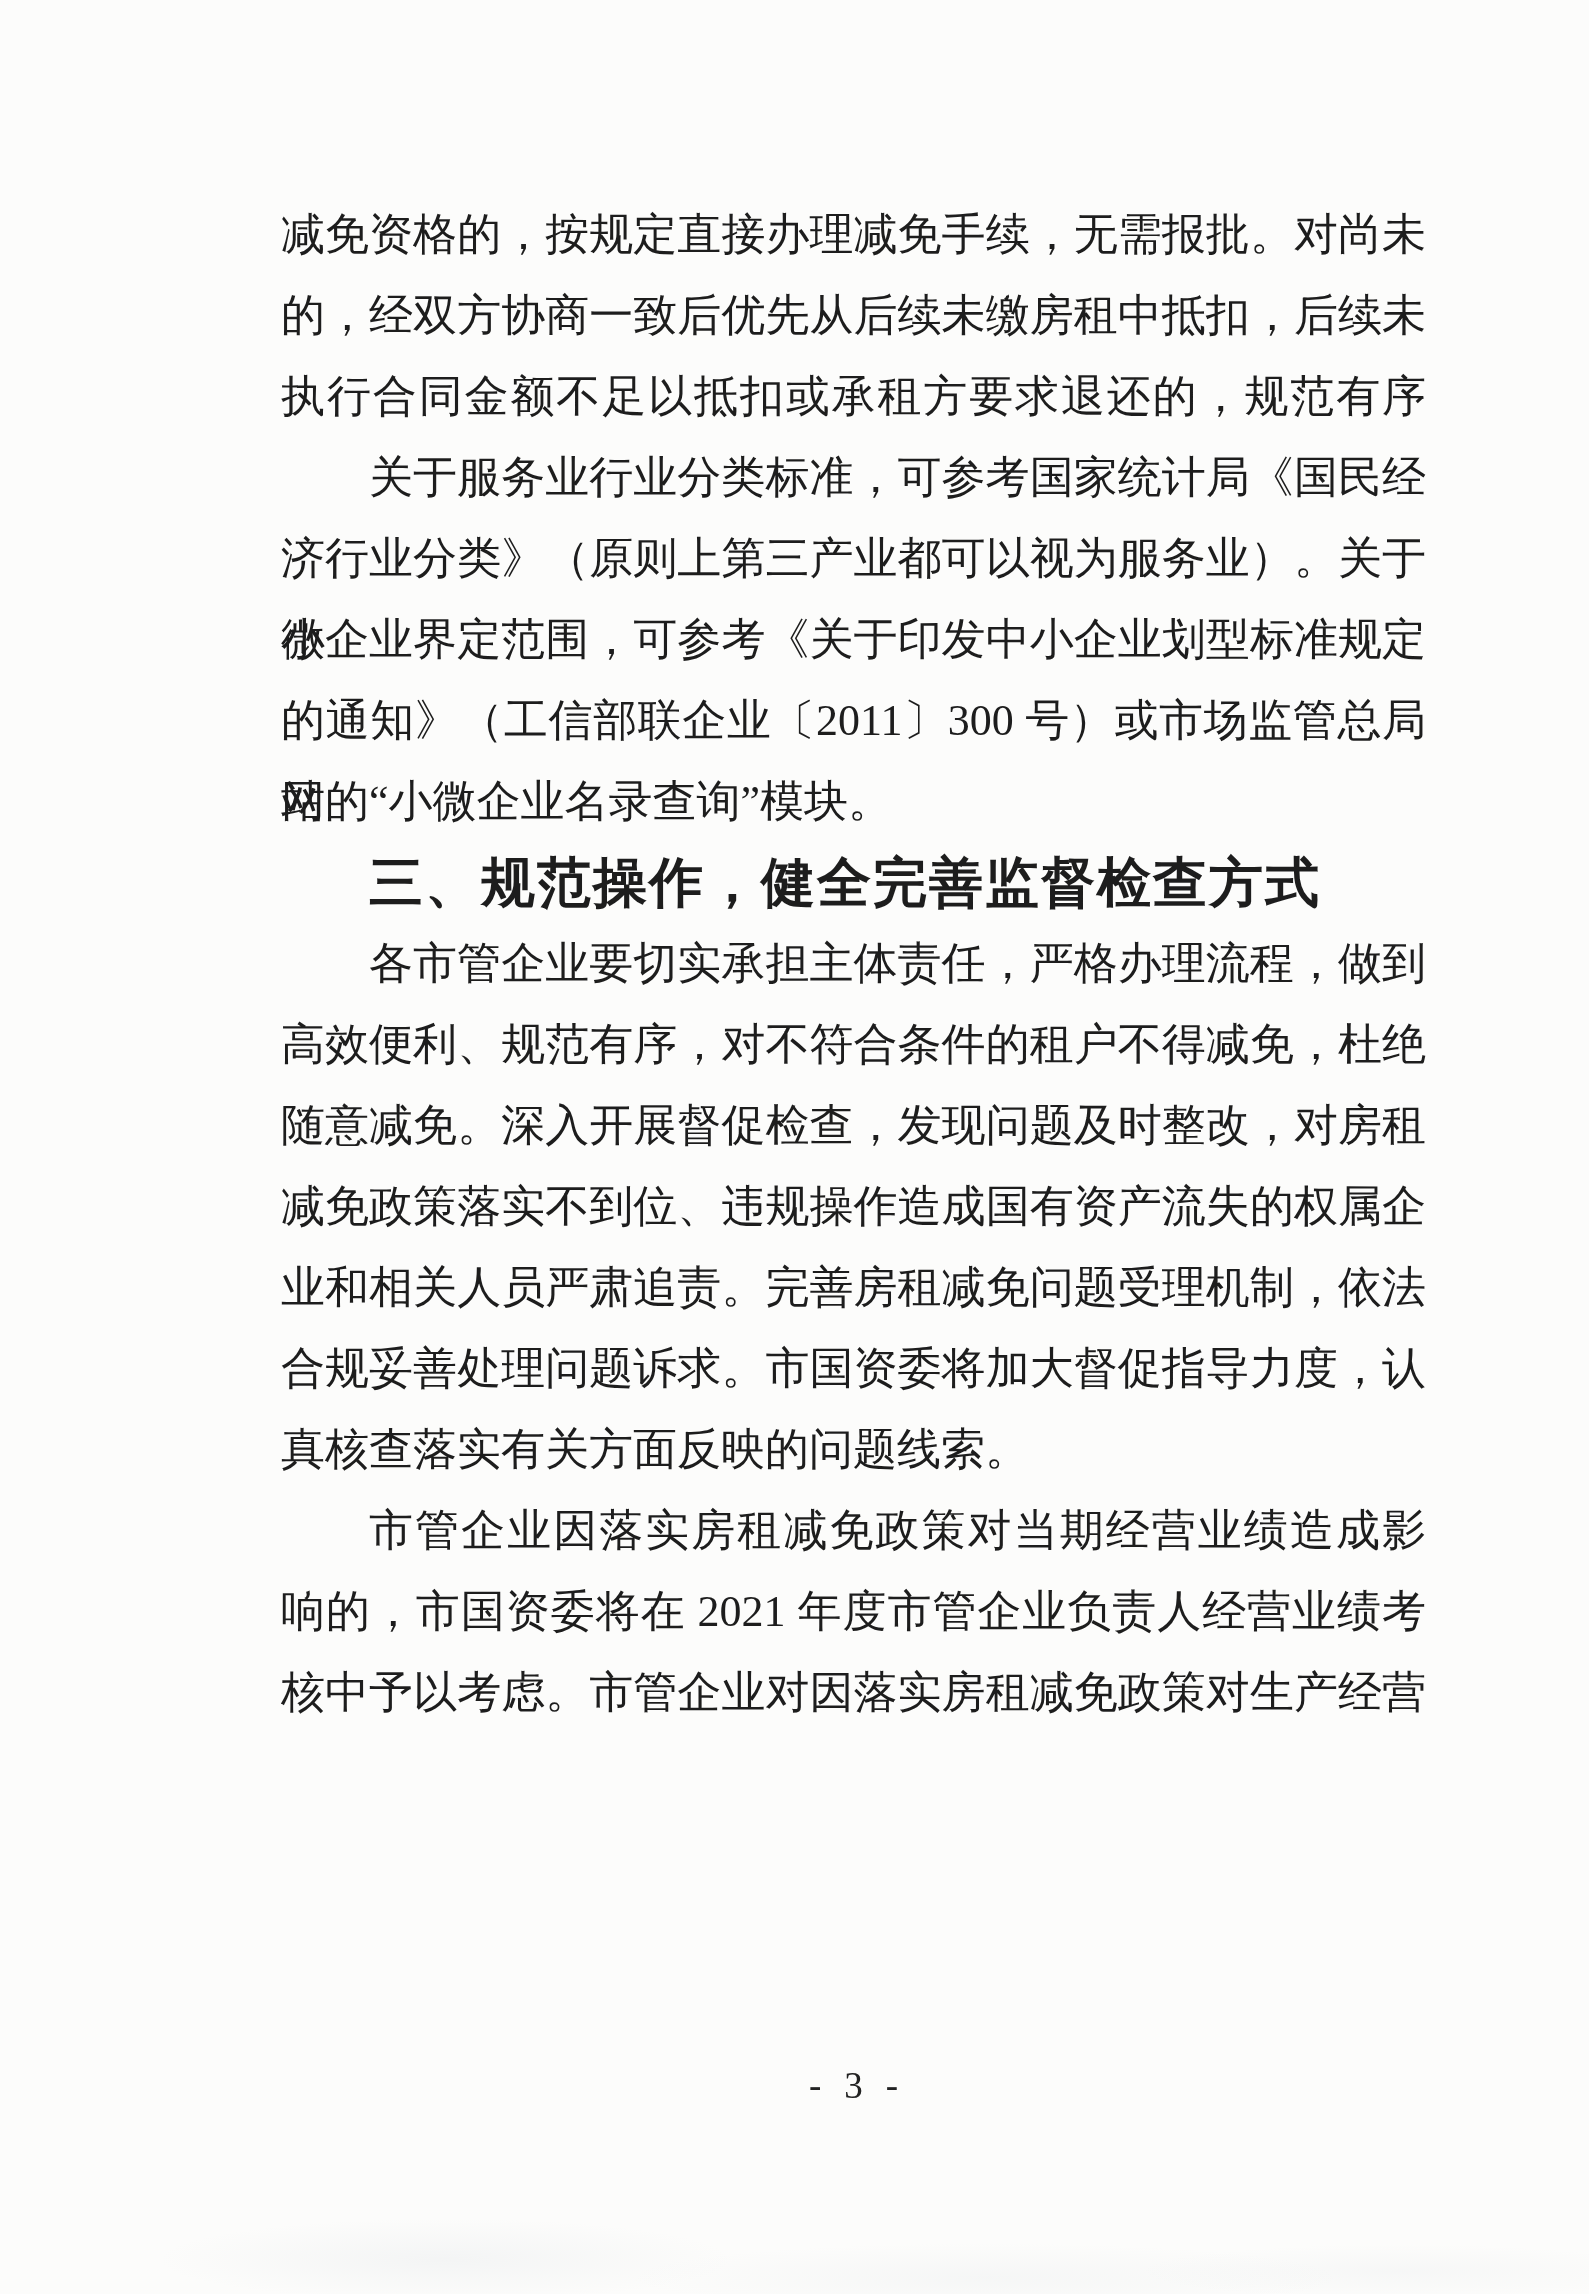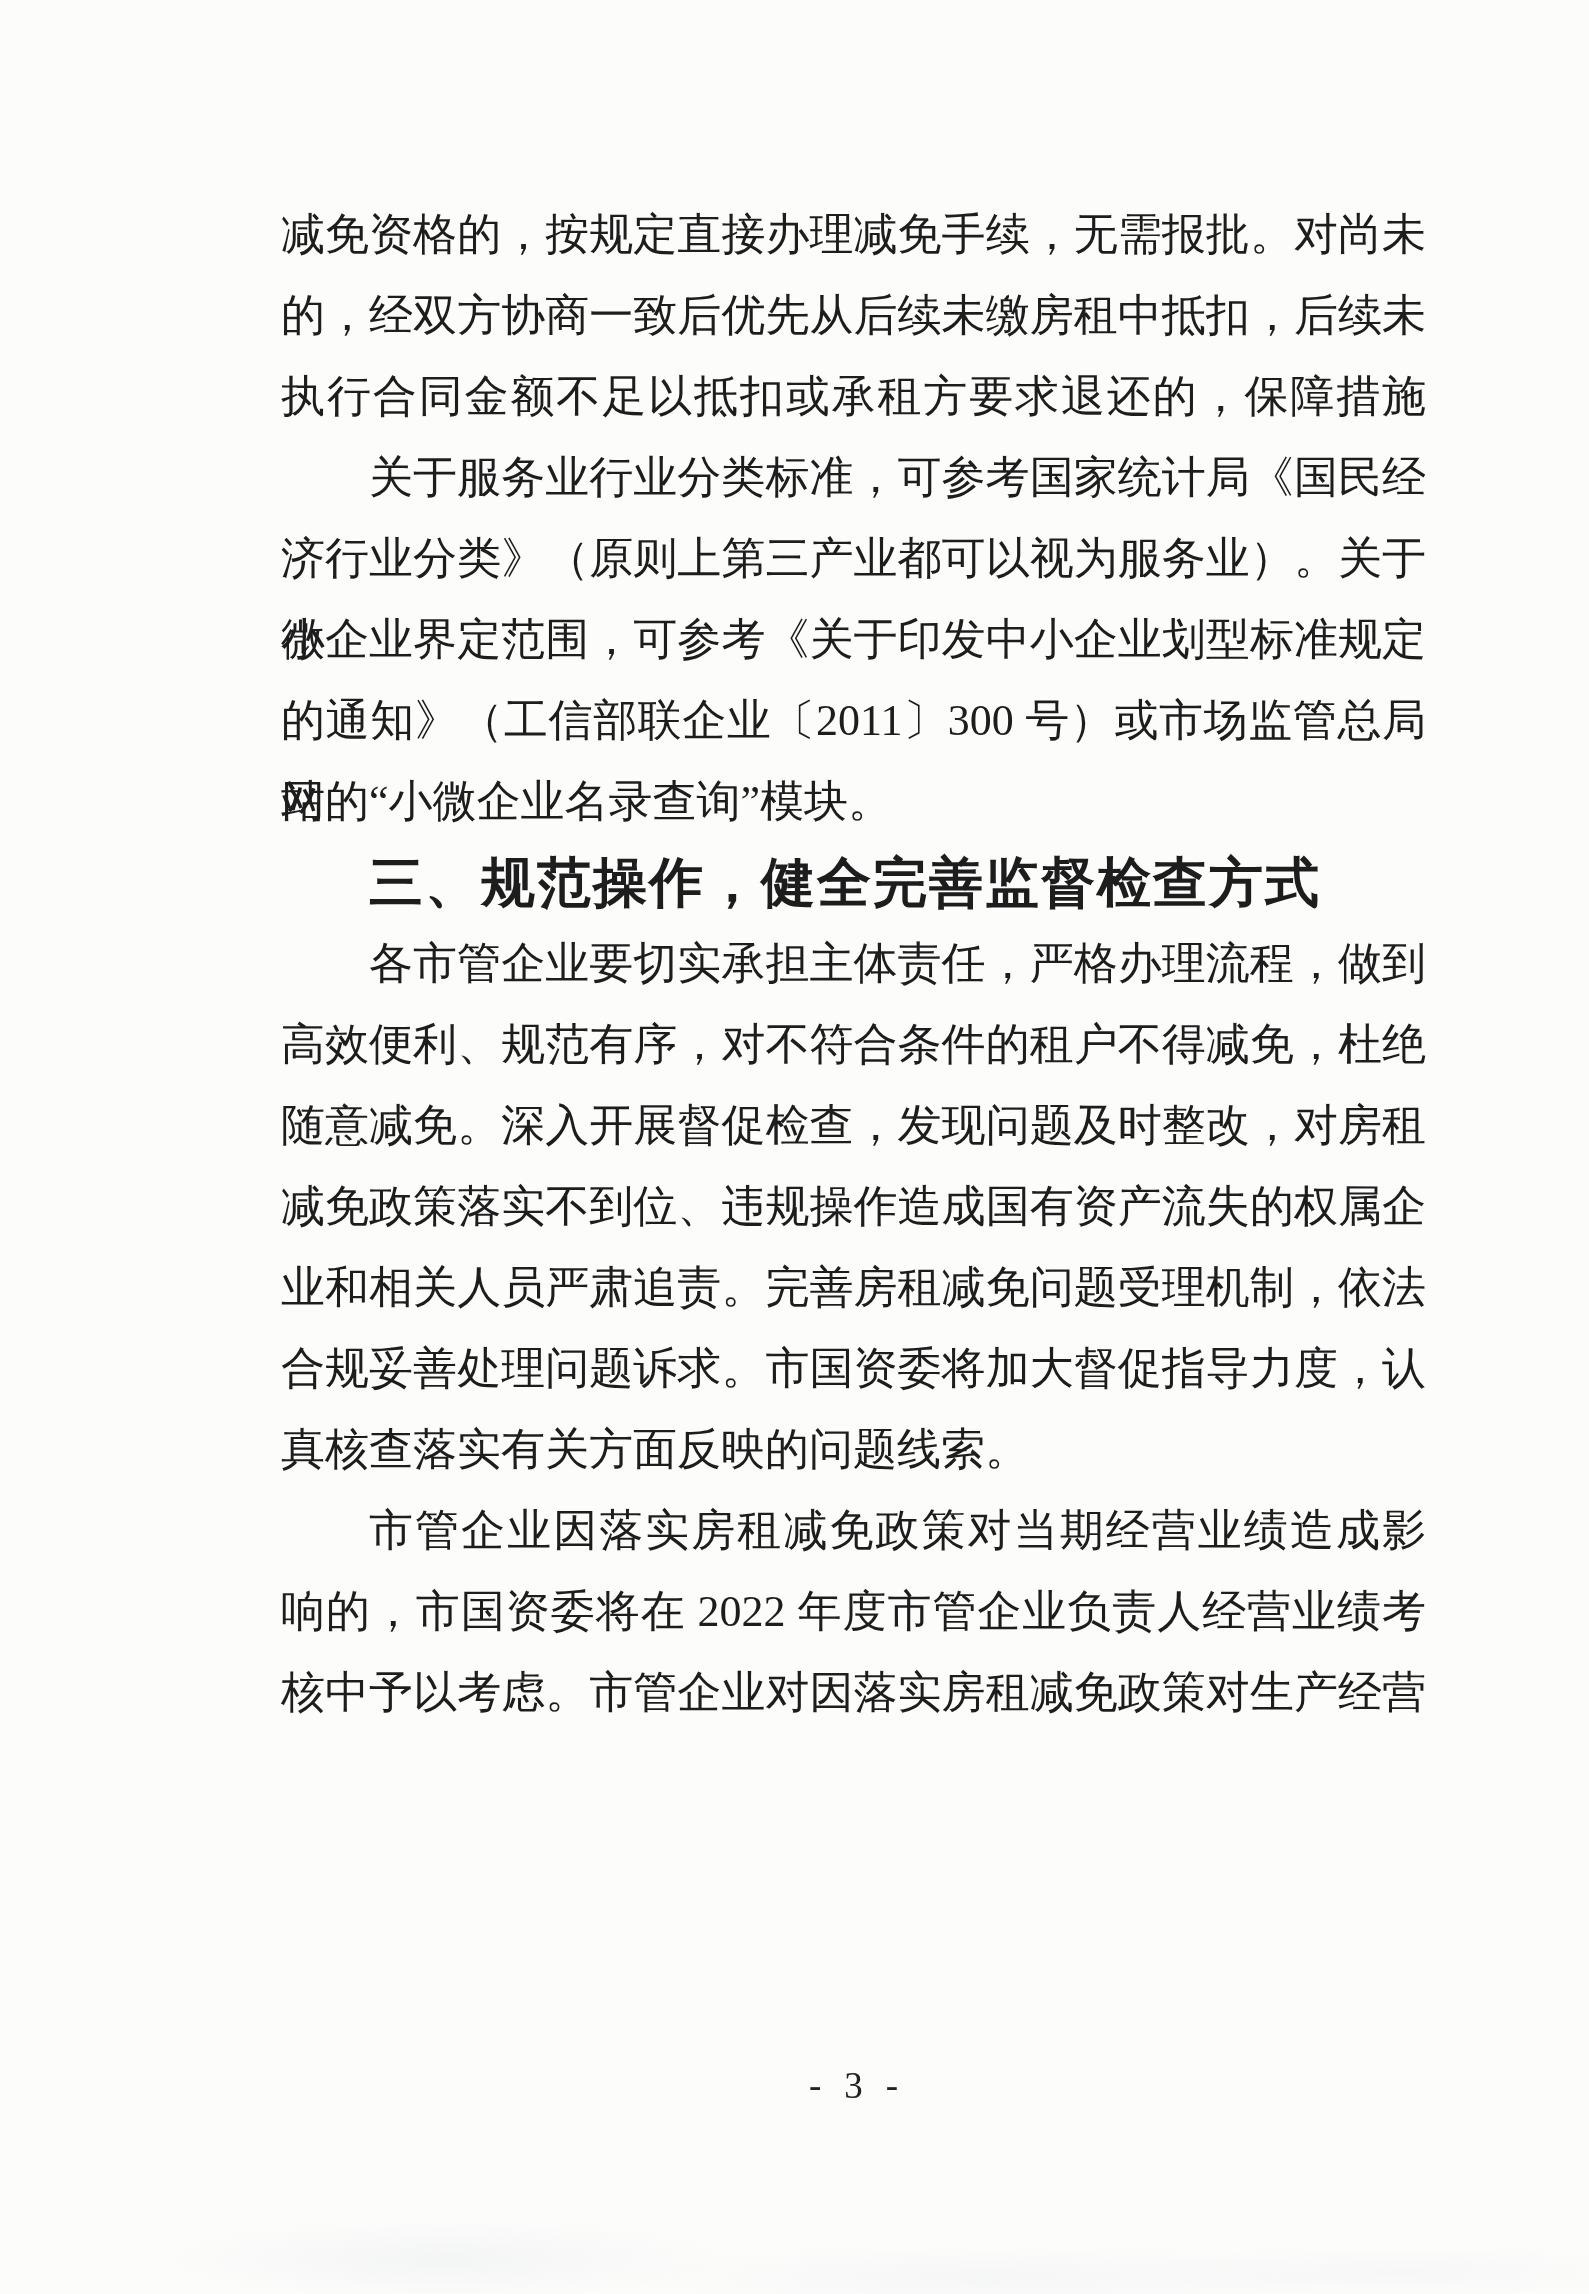--- a/index.html
+++ b/index.html
@@ -71,34 +71,34 @@
     font-family: "Liberation Serif", serif;
   }
 </style>
 </head>
 <body>
 
 <div class="page">
   <div class="text-block" id="lines-container">
       <div class="line fill">减免资格的，按规定直接办理减免手续，无需报批。对尚未</div>
       <div class="line fill">的，经双方协商一致后优先从后续未缴房租中抵扣，后续未</div>
-      <div class="line fill">执行合同金额不足以抵扣或承租方要求退还的，保障措施</div>
+      <div class="line fill">执行合同金额不足以抵扣或承租方要求退还的，规范有序</div>
       <div class="line indent fill">关于服务业行业分类标准，可参考国家统计局《国民经</div>
       <div class="line fill">济行业分类》（原则上第三产业都可以视为服务业）。关于小</div>
       <div class="line fill">微企业界定范围，可参考《关于印发中小企业划型标准规定</div>
       <div class="line fill">的通知》（工信部联企业〔2011〕300 号）或市场监管总局网</div>
       <div class="line">站的“小微企业名录查询”模块。</div>
       <div class="line heading indent">三、规范操作，健全完善监督检查方式</div>
       <div class="line indent fill">各市管企业要切实承担主体责任，严格办理流程，做到</div>
       <div class="line fill">高效便利、规范有序，对不符合条件的租户不得减免，杜绝</div>
       <div class="line fill">随意减免。深入开展督促检查，发现问题及时整改，对房租</div>
       <div class="line fill">减免政策落实不到位、违规操作造成国有资产流失的权属企</div>
       <div class="line fill">业和相关人员严肃追责。完善房租减免问题受理机制，依法</div>
       <div class="line fill">合规妥善处理问题诉求。市国资委将加大督促指导力度，认</div>
       <div class="line">真核查落实有关方面反映的问题线索。</div>
       <div class="line indent fill">市管企业因落实房租减免政策对当期经营业绩造成影</div>
-      <div class="line fill">响的，市国资委将在 2022 年度市管企业负责人经营业绩考</div>
+      <div class="line fill">响的，市国资委将在 2021 年度市管企业负责人经营业绩考</div>
       <div class="line fill">核中予以考虑。市管企业对因落实房租减免政策对生产经营</div>
     </div>
   <div class="page-number">- 3 -</div>
   <div class="scan-noise"></div>
 </div>
 
 
 </body></html>

